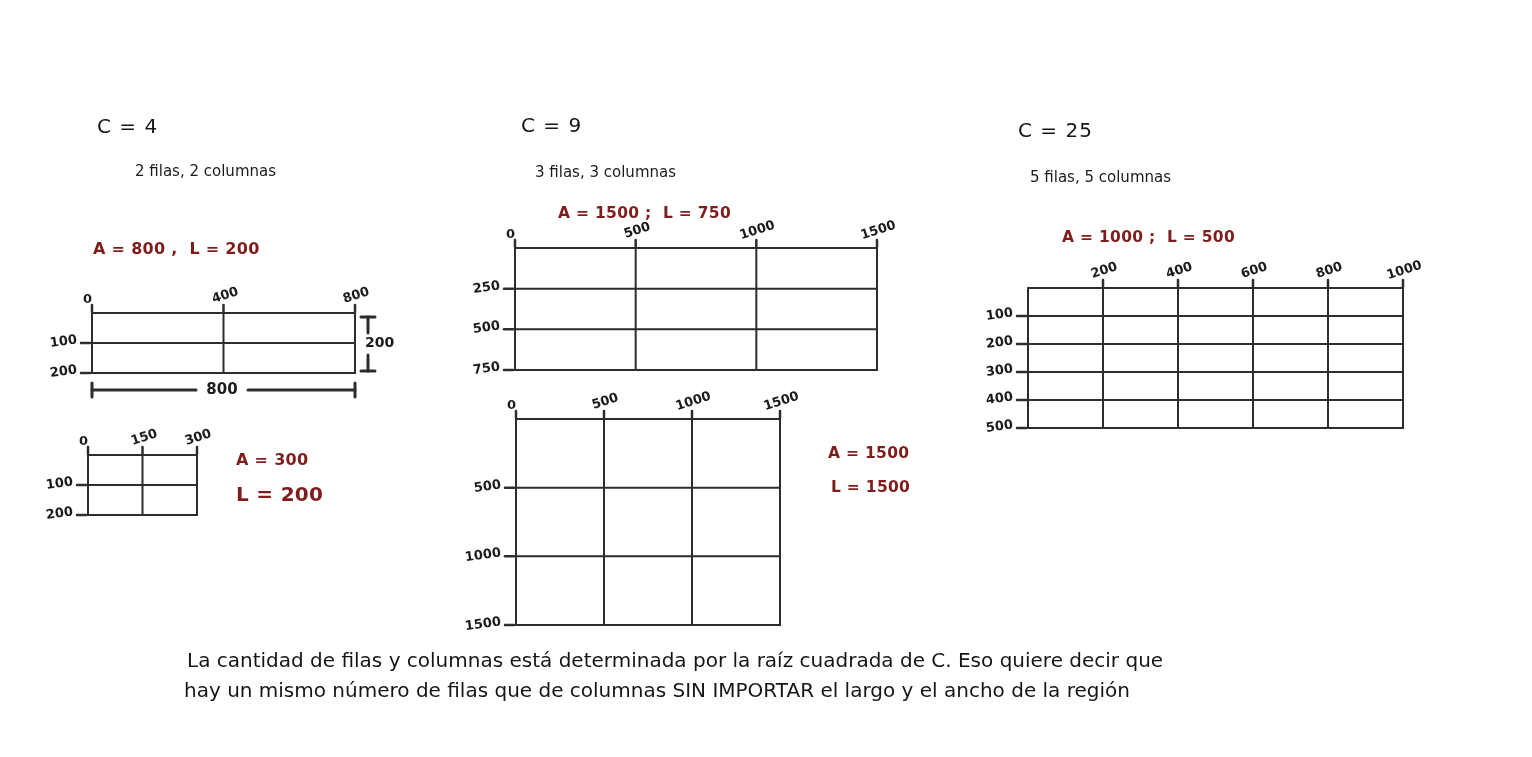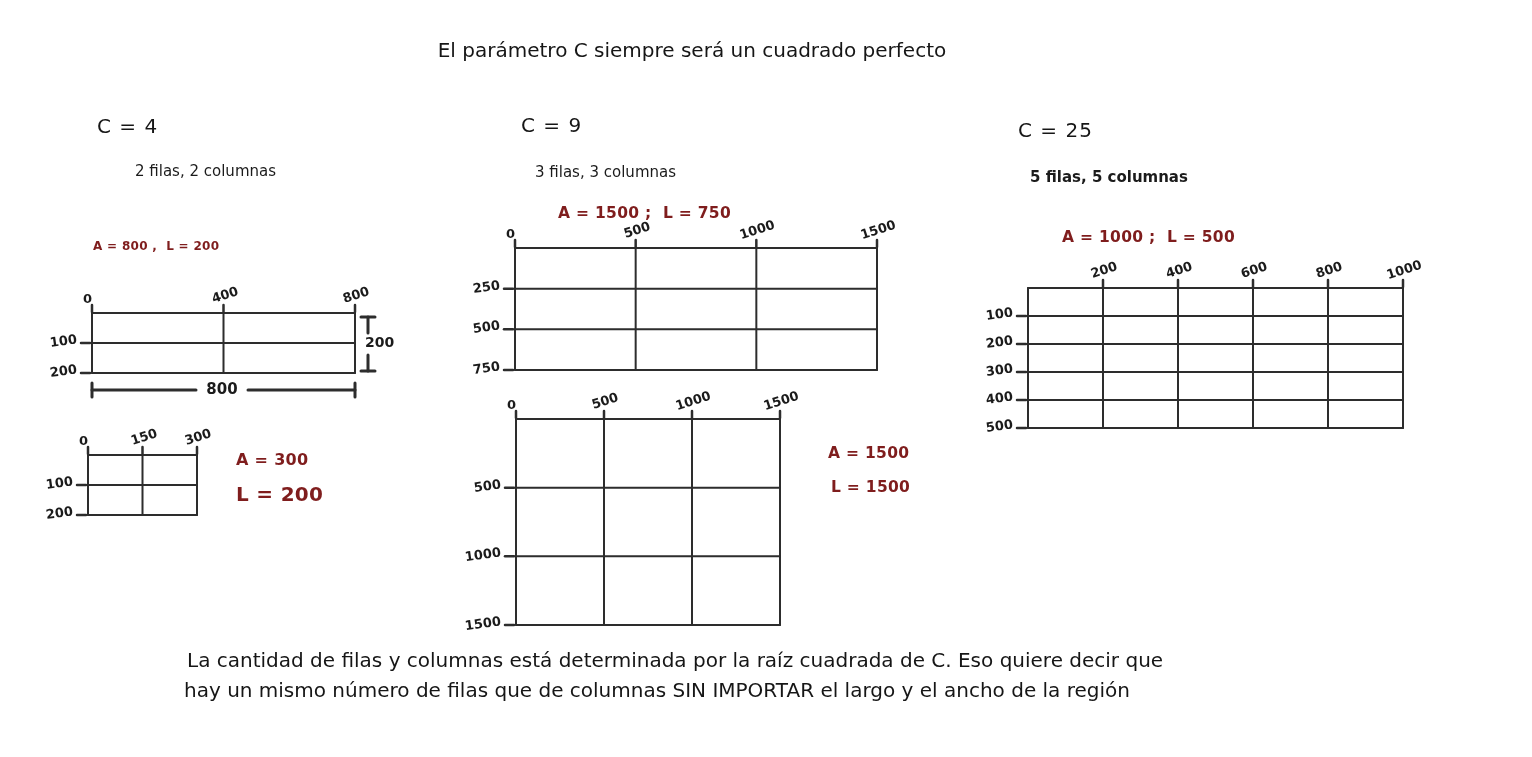--- a/index.html
+++ b/index.html
@@ -14,30 +14,30 @@
   #diagram-svg{position:absolute;left:0;top:0;width:1532px;height:757px;pointer-events:none;}
   #generated-labels{position:absolute;left:0;top:0;width:1532px;height:757px;pointer-events:none;}
   .axis-num{position:absolute;font-weight:bold;font-size:13px;color:#1b1b1b;letter-spacing:0px;line-height:1.2;}
   .title{position:absolute;left:0;top:38px;width:1384px;text-align:center;font-size:20px;color:#161616;}
   .c-label{position:absolute;font-size:20px;color:#161616;letter-spacing:1px;}
   .sub-label{position:absolute;font-size:15px;color:#1b1b1b;}
   .param-label{position:absolute;font-weight:bold;font-size:15.5px;color:#7f1d1d;white-space:pre;letter-spacing:0.3px;}
   .footer-line{position:absolute;font-size:20px;color:#161616;}
   .s1-c{left:97px;top:114px;}
   .s1-sub{left:135px;top:162px;}
-  .s1-param{left:93px;top:239px;font-size:12px;}
+  .s1-param{left:93px;top:239px;font-size:16px;}
   .g2-a{left:236px;top:450px;font-size:16px;}
   .g2-l{left:236px;top:482px;font-size:20px;}
   .s2-c{left:521px;top:113px;}
   .s2-sub{left:535px;top:163px;}
   .s2-param{left:558px;top:204px;}
   .g4-a{left:828px;top:444px;}
   .g4-l{left:831px;top:478px;}
   .s3-c{left:1018px;top:118px;}
-  .s3-sub{left:1030px;top:168px;font-weight:bold;}
+  .s3-sub{left:1030px;top:168px;}
   .s3-param{left:1020px;top:228px;margin-left:42px;}
   .f1{left:187px;top:648px;}
   .f2{left:184px;top:678px;}
 </style>
 </head>
 <body>
 
 <div class="canvas">
 
   <svg id="diagram-svg">
@@ -156,21 +156,20 @@
       <div class="axis-num" style="left: 1236px; top: 262px; width: 36px; text-align: center; transform: rotate(-18deg);">600</div>
       <div class="axis-num" style="left: 1311px; top: 262px; width: 36px; text-align: center; transform: rotate(-18deg);">800</div>
       <div class="axis-num" style="left: 1386px; top: 262px; width: 36px; text-align: center; transform: rotate(-18deg);">1000</div>
       <div class="axis-num" style="left: 973px; top: 307px; width: 40px; text-align: right; transform: rotate(-8deg);">100</div>
       <div class="axis-num" style="left: 973px; top: 335px; width: 40px; text-align: right; transform: rotate(-8deg);">200</div>
       <div class="axis-num" style="left: 973px; top: 363px; width: 40px; text-align: right; transform: rotate(-8deg);">300</div>
       <div class="axis-num" style="left: 973px; top: 391px; width: 40px; text-align: right; transform: rotate(-8deg);">400</div>
       <div class="axis-num" style="left: 973px; top: 419px; width: 40px; text-align: right; transform: rotate(-8deg);">500</div>
     </div>
 
-  <div class="title">El parámetro C siempre será un cuadrado perfecto</div>
 
   <div class="c-label s1-c">C = 4</div>
   <div class="sub-label s1-sub">2 filas, 2 columnas</div>
   <div class="param-label s1-param">A = 800 ,  L = 200</div>
   <div class="param-label g2-a">A = 300</div>
   <div class="param-label g2-l">L = 200</div>
 
   <div class="c-label s2-c">C = 9</div>
   <div class="sub-label s2-sub">3 filas, 3 columnas</div>
   <div class="param-label s2-param">A = 1500 ;  L = 750</div>

